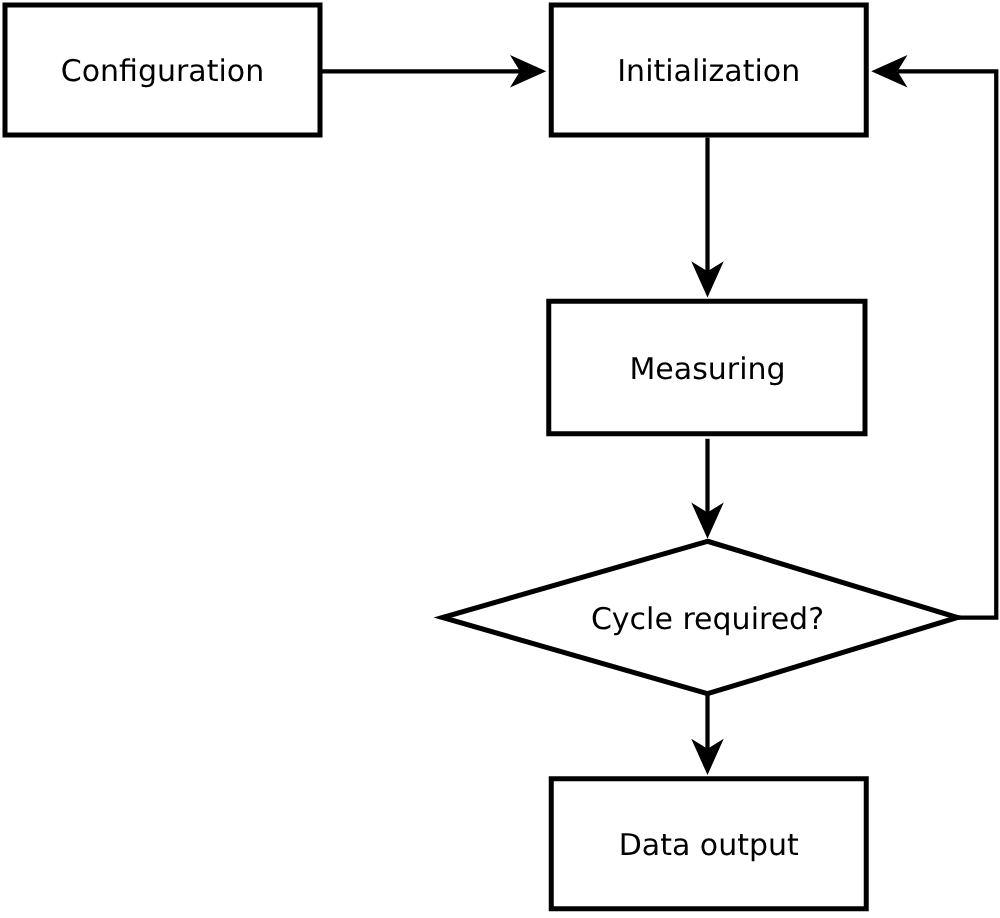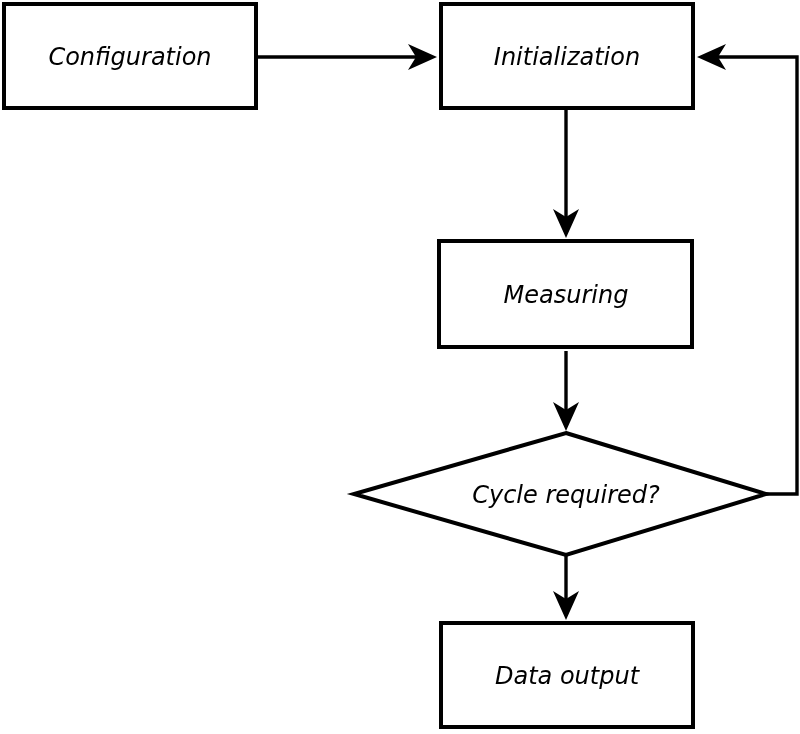--- a/index.html
+++ b/index.html
@@ -6,21 +6,20 @@
     margin: 0;
     padding: 0;
     background: #ffffff;
   }
   .canvas {
     position: relative;
     width: 800px;
     height: 734px;
     background: #ffffff;
     overflow: hidden;
-    font-style: italic;
   }
   svg {
     display: block;
   }
   .node-shape {
     fill: #ffffff;
     stroke: #000000;
     stroke-width: 4;
   }
   .edge {

